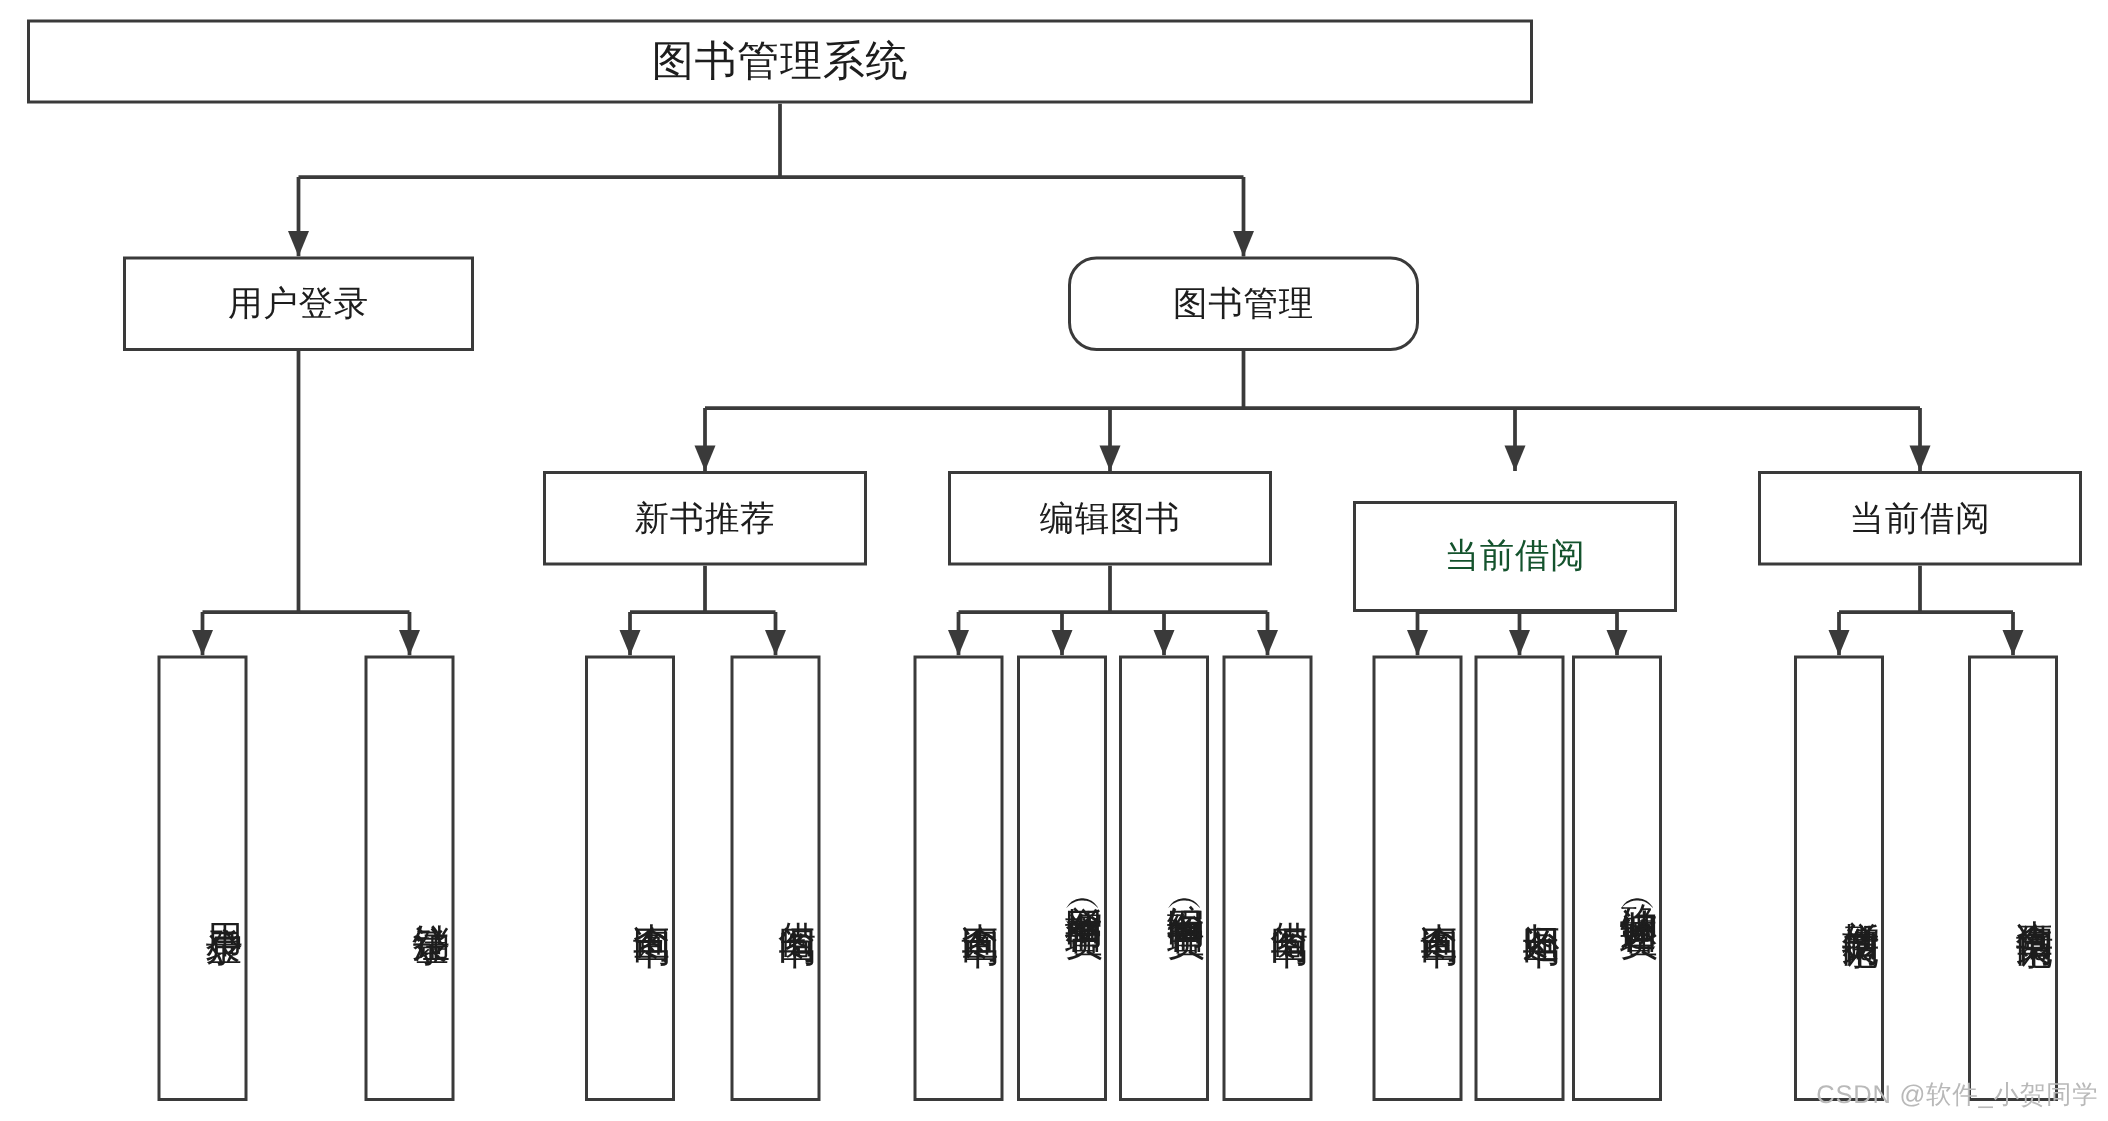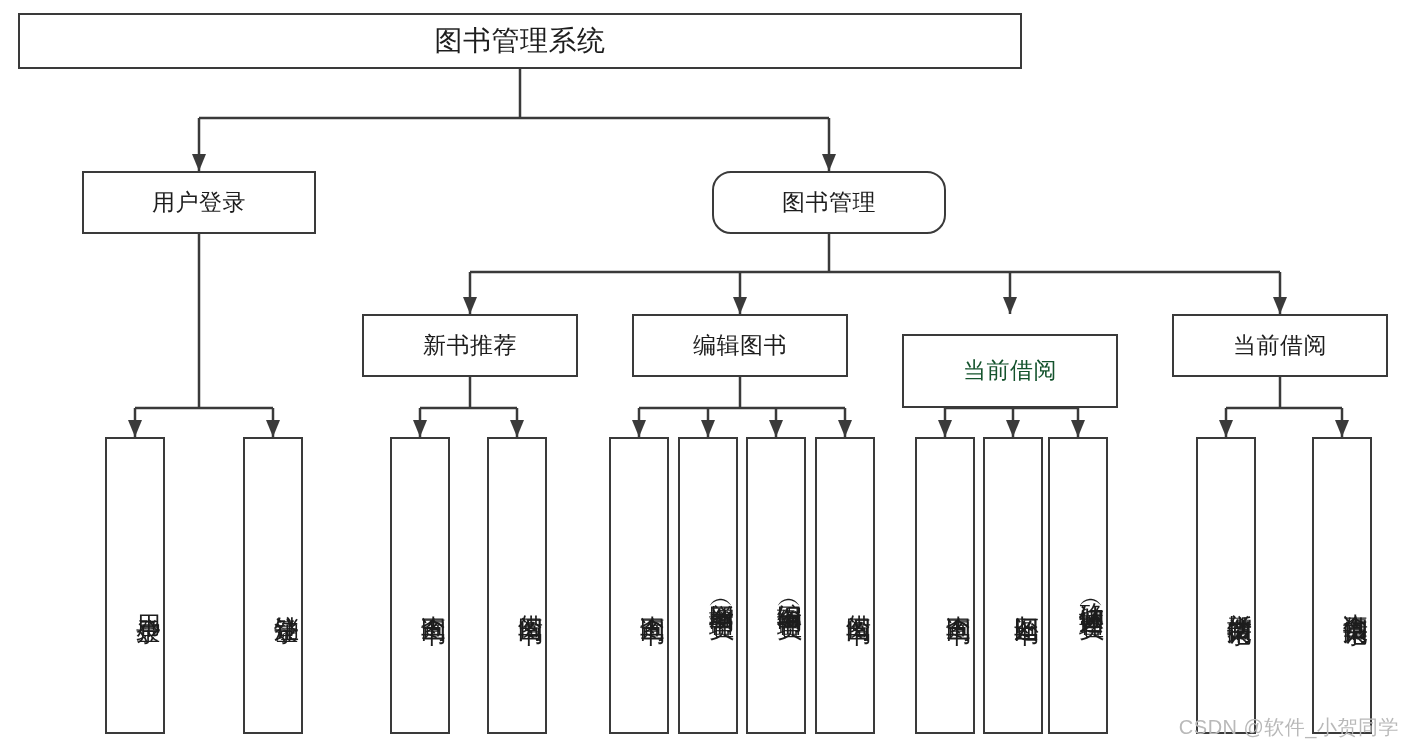--- a/index.html
+++ b/index.html
@@ -56,21 +56,21 @@
     justify-content: center;
     padding-top: 26px;
   }
   .node.vert.tall-text {
     padding-top: 12px;
   }
   .watermark {
     position: absolute;
     right: 6px;
     bottom: 6px;
-    font-size: 20px;
+    font-size: 17px;
     color: #b9b9b9;
     letter-spacing: 0.5px;
     white-space: nowrap;
     z-index: 3;
     user-select: none;
     margin-left: 36px;
   }
 </style>
 </head>
 <body>

